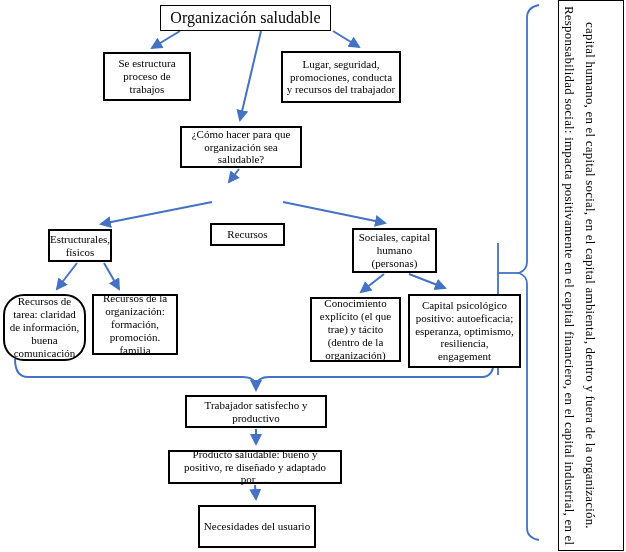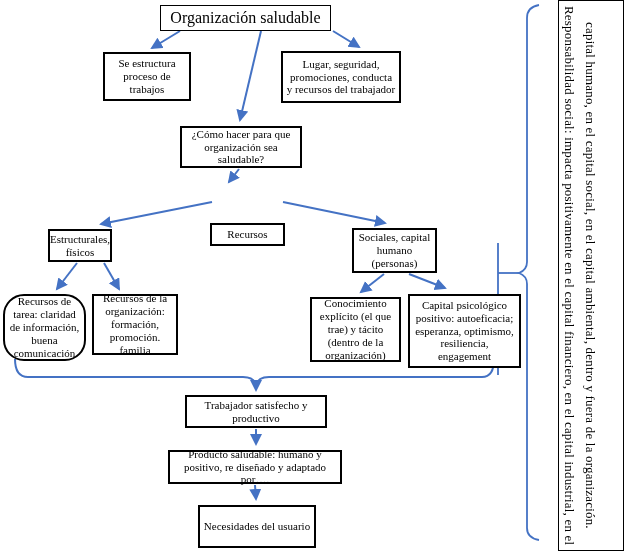--- a/index.html
+++ b/index.html
@@ -125,21 +125,21 @@
 
   <div class="node" style="left:408px;top:294px;width:113px;height:74px;">
     <span>Capital psicológico positivo: autoeficacia; esperanza, optimismo, resiliencia, engagement</span>
   </div>
 
   <div class="node" style="left:185px;top:395px;width:142px;height:33px;">
     <span>Trabajador satisfecho y productivo</span>
   </div>
 
   <div class="node" style="left:168px;top:450px;width:174px;height:34px;">
-    <span>Producto saludable: humano y positivo, re diseñado y adaptado por….</span>
+    <span>Producto saludable: bueno y positivo, re diseñado y adaptado por….</span>
   </div>
 
   <div class="node" style="left:198px;top:505px;width:118px;height:43px;">
     <span>Necesidades del usuario</span>
   </div>
 
   <div class="sidebar">
     <div class="vtext">Responsabilidad social: impacta positivamente en el capital financiero, en el capital industrial, en el capital humano, en el capital social, en el capital ambiental, dentro y fuera de la organización.</div>
   </div>
 

